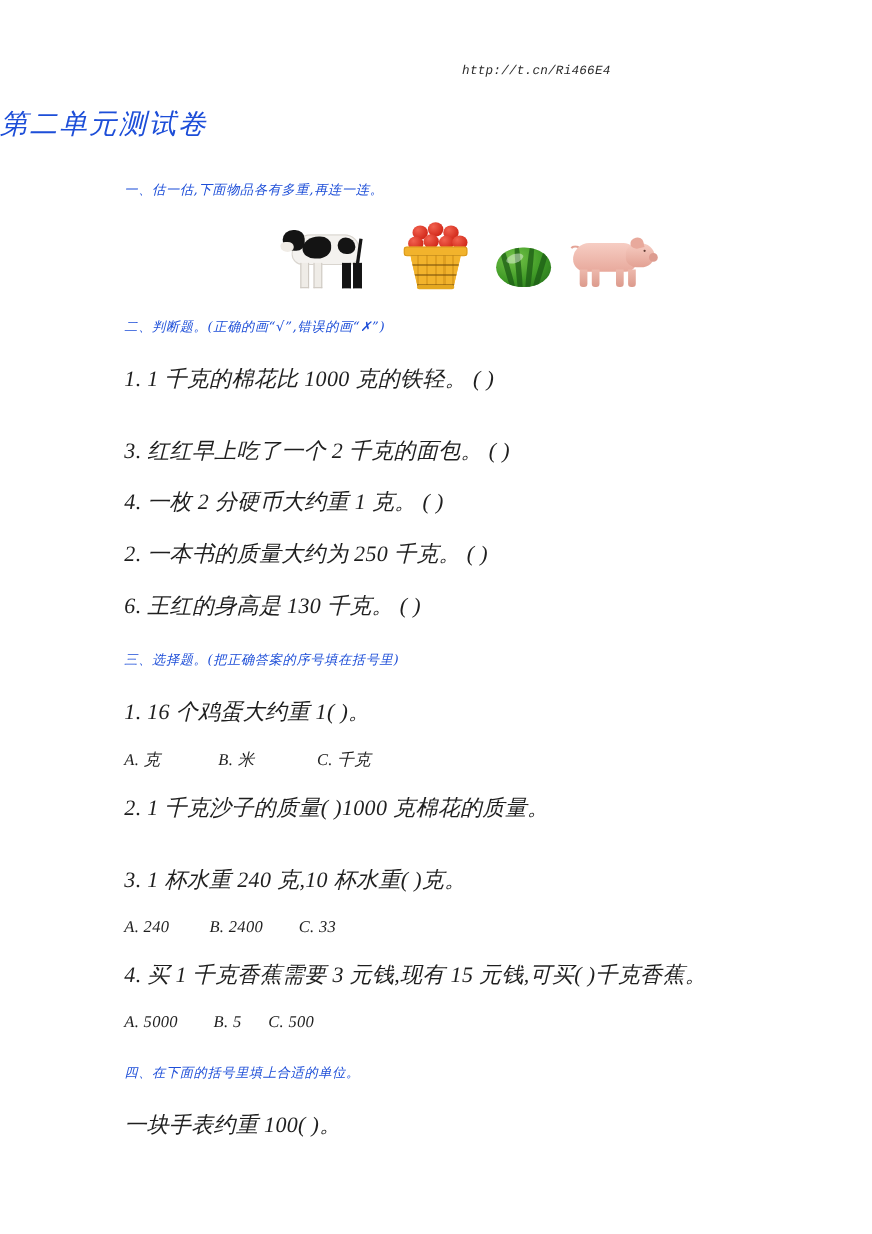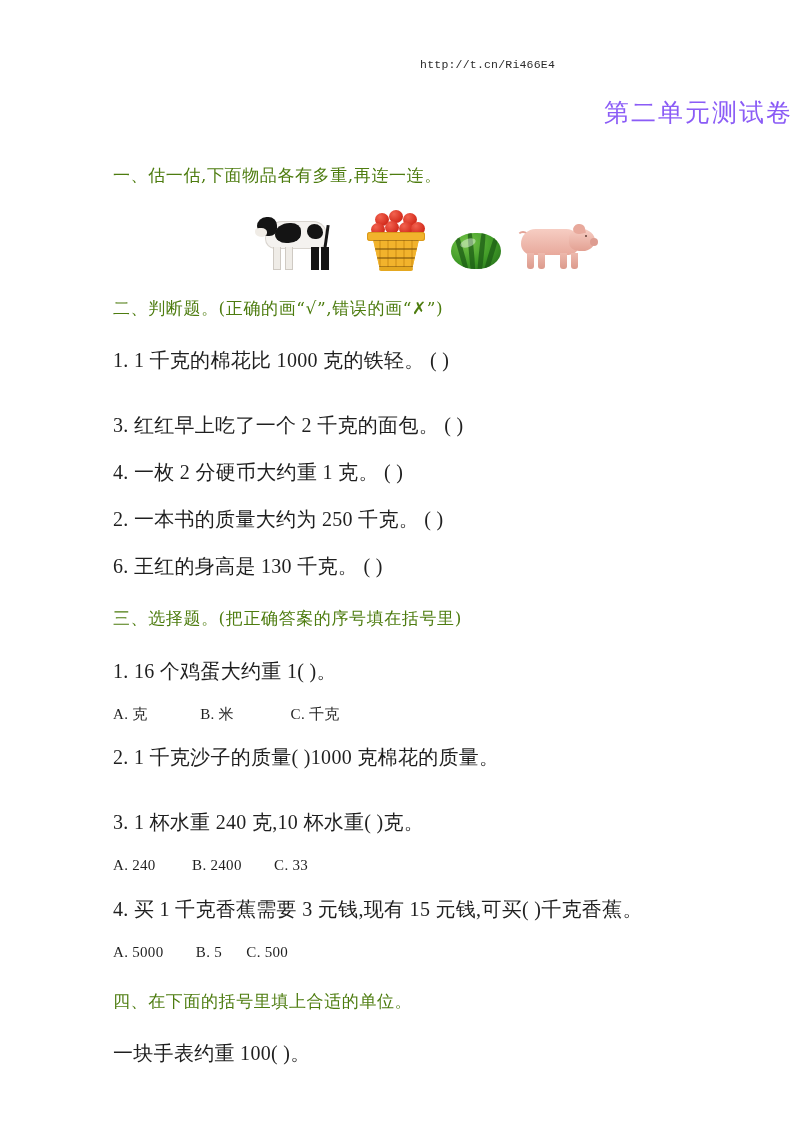--- a/index.html
+++ b/index.html
@@ -13,53 +13,54 @@
     position: relative;
     font-family: "Liberation Serif", "DejaVu Serif", serif;
     color: #1a1a1a;
     overflow: hidden;
   }
   .page {
     position: absolute;
     left: 0; top: 0;
     width: 627px;
     height: 1122px;
+    font-style: italic;
   }
   .url-line {
     position: absolute;
     top: 58px;
     right: 72px;
     font-family: "Liberation Mono", "DejaVu Sans Mono", monospace;
     font-size: 11.5px;
     letter-spacing: 0.2px;
     color: #2b2b2b;
     white-space: nowrap;
   }
   .doc-title {
     position: absolute;
     top: 96px;
     left: 0;
     width: 793px;
-    text-align: right;
+    text-align: left;
     font-family: "DejaVu Serif", "Liberation Serif", serif;
     font-size: 25px;
     letter-spacing: 2px;
-    color: #8b5cf6;
+    color: #1d4ed8;
     font-weight: 400;
   }
   .content {
     position: absolute;
     left: 113px;
     top: 163px;
     width: 600px;
   }
   .section-head {
-    color: #4d7c0f;
+    color: #1d4ed8;
     font-family: "DejaVu Serif", "Liberation Serif", serif;
-    font-size: 17px;
+    font-size: 12px;
     letter-spacing: 0.6px;
     line-height: 1.5;
     white-space: nowrap;
   }
   .q-line {
     font-family: "Liberation Serif", "DejaVu Serif", serif;
     font-size: 20px;
     color: #1f1f1f;
     letter-spacing: 0.3px;
     white-space: nowrap;

